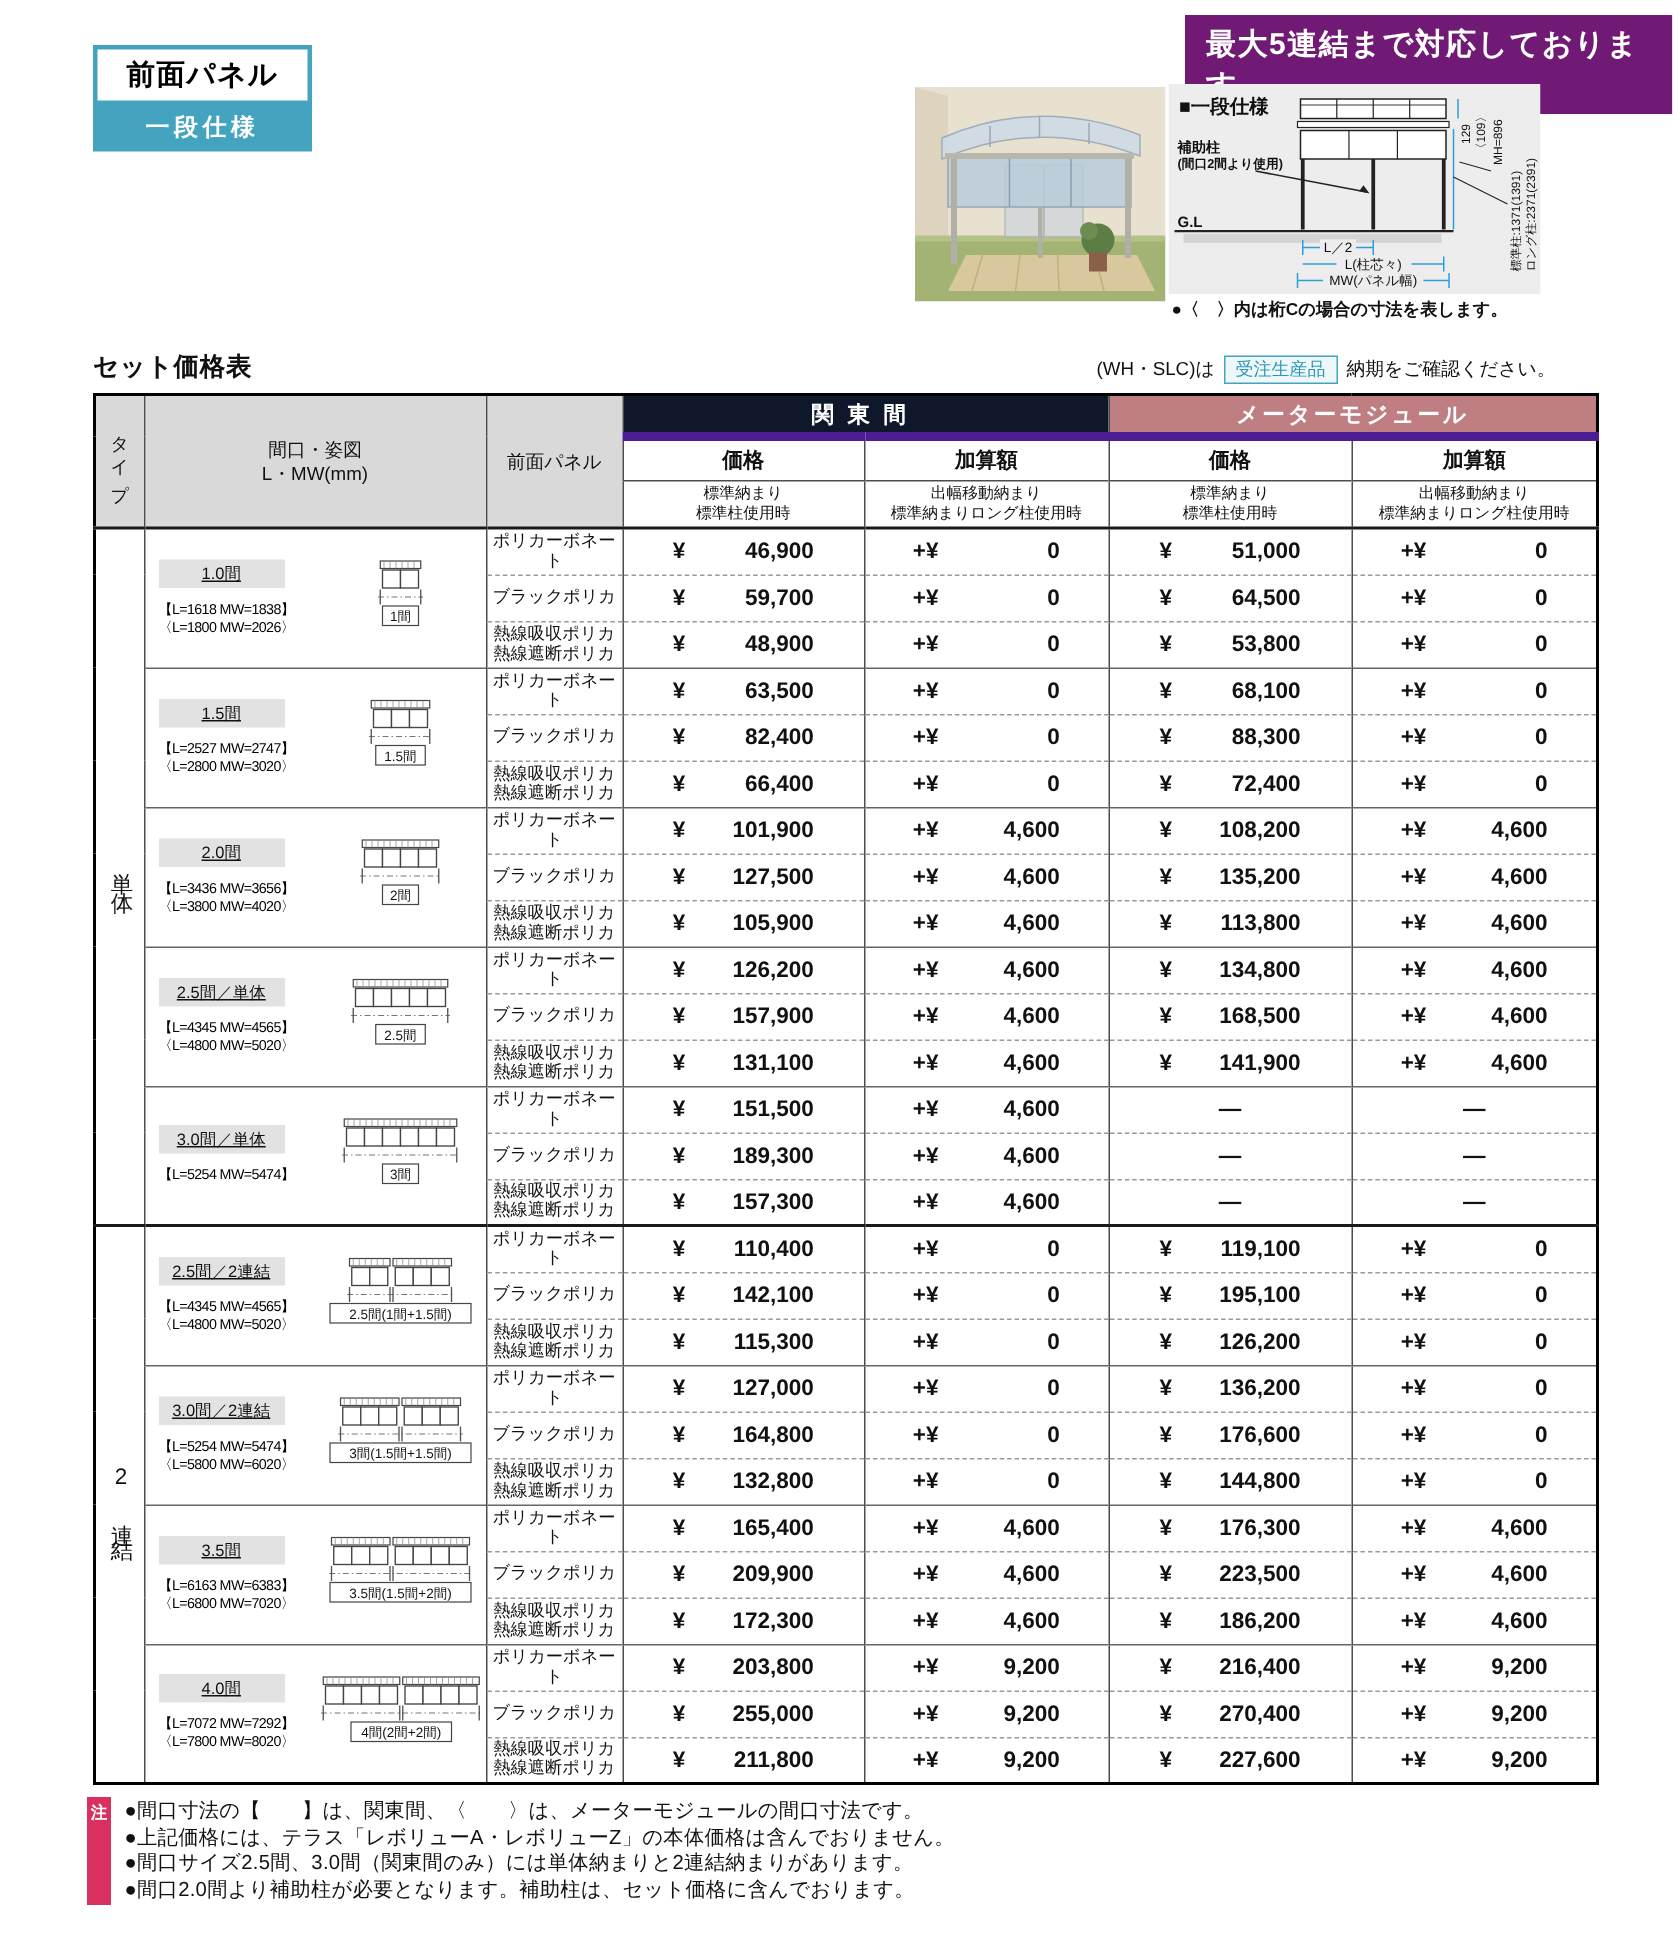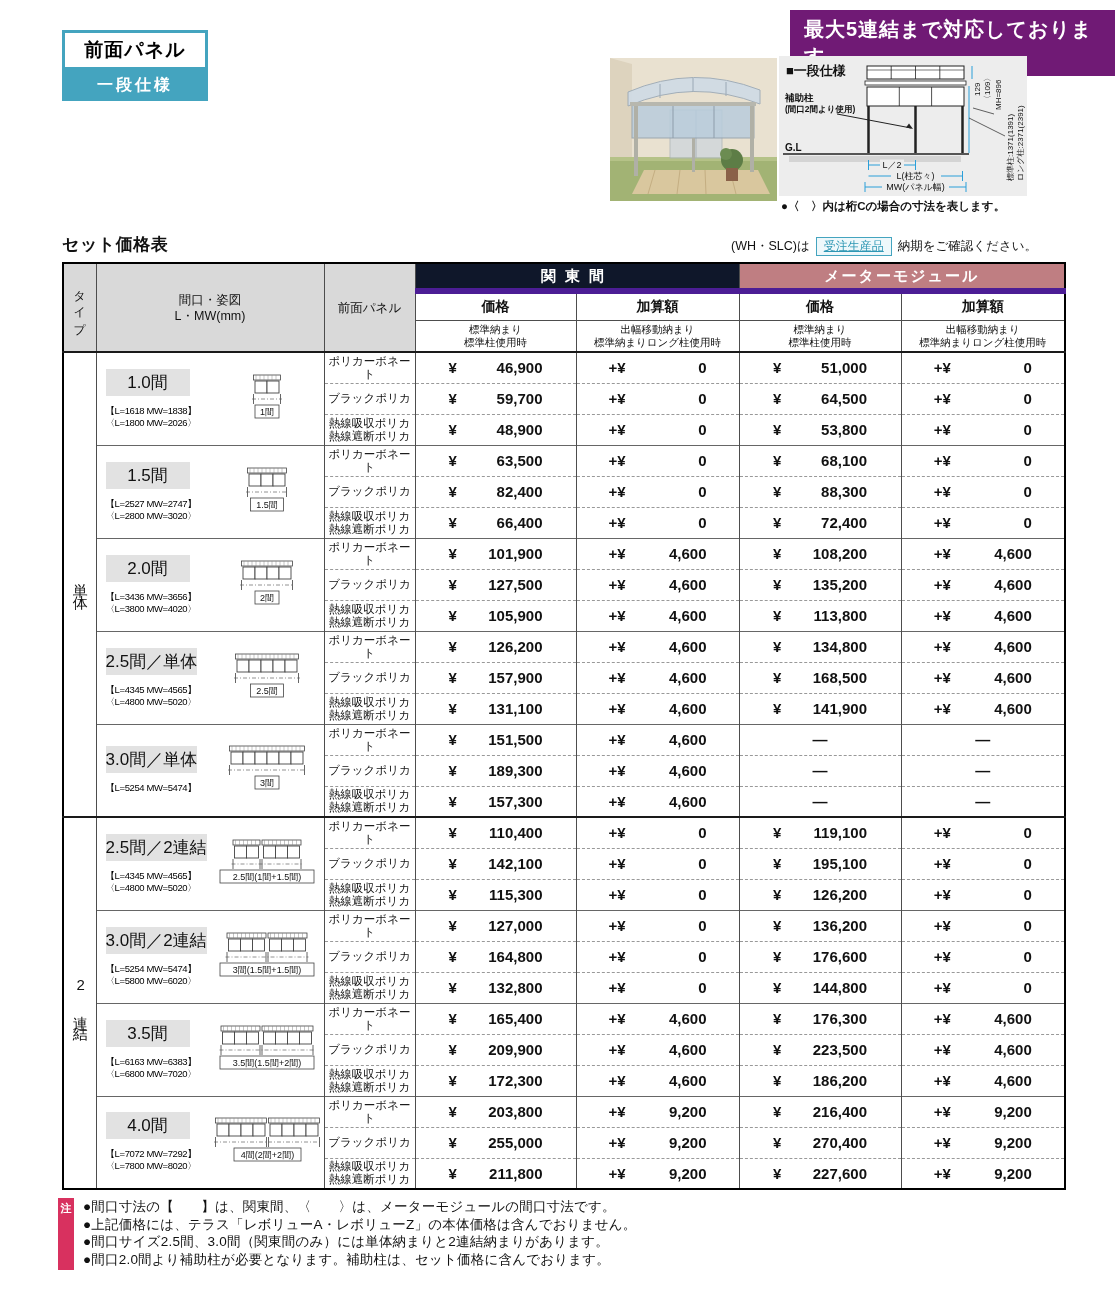--- a/index.html
+++ b/index.html
@@ -18,21 +18,21 @@
           font-size:20px;padding:6px 14px;letter-spacing:1px;}
 
   .photo{position:absolute;left:610px;top:58px;}
   .diagram-box{position:absolute;left:779px;top:56px;}
   .diagram-note{position:absolute;left:781px;top:199px;font-size:11.5px;font-weight:bold;}
 
   .sec-title{position:absolute;left:62px;top:233px;font-size:17px;font-weight:bold;letter-spacing:.5px;}
   .order-note{position:absolute;top:237px;left:622px;width:415px;display:flex;align-items:center;
               justify-content:flex-end;gap:6px;font-size:12.5px;}
   .order-badge{border:1px solid #44a4bf;color:#2f97b4;background:#eef8fb;font-size:12px;
-               padding:0 7px;line-height:17px;text-decoration:underline;}
+               padding:0 7px;line-height:17px;}
 
   
   .table-wrap{position:absolute;left:62px;top:262px;}
   table{border-collapse:collapse;table-layout:fixed;border:2px solid #000;}
   th,td{border-left:1px solid #4d4d4d;padding:0;overflow:hidden;}
   thead th{font-weight:normal;}
   .hrow1{height:28px;}
   .hrow2{height:29px;}
   .hrow3{height:32px;padding-left:28px;}
   .h-type,.h-size,.h-panel{background:#d9d9d9;font-size:12.5px;line-height:16px;text-align:center;}
@@ -46,22 +46,22 @@
   tbody tr{height:31px;}
   tbody td{background:#fff;}
   tr.sstart td{border-top:2px solid #1a1a1a;}
   tr.gstart td{border-top:1px solid #666;}
   tr.inner td{border-top:1px dashed #999;}
   .type-cell{text-align:center;vertical-align:middle;}
   .type-cell .vtext{font-size:15px;letter-spacing:11px;font-weight:normal;}
   .size-cell{vertical-align:middle;padding:2px 2px 2px 9px;}
   .size-flex{display:flex;align-items:center;gap:3px;}
   .size-left{width:104px;flex:0 0 104px;}
-  .size-label{display:inline-block;background:#e2e2e2;font-size:17px;padding:2px 0;white-space:nowrap;
-              text-align:center;min-width:84px;}
+  .size-label{display:inline-block;background:#e2e2e2;font-size:11px;padding:2px 0;white-space:nowrap;
+              text-align:center;min-width:84px;text-decoration:underline;}
   .size-dims{font-size:9.5px;line-height:12px;margin-top:9px;white-space:nowrap;letter-spacing:-0.4px;color:#000;}
   .size-diagram{flex:1;text-align:center;}
   .panel-cell{font-size:11.5px;text-align:center;line-height:13px;}
   .price-cell{text-align:center;font-size:15px;font-weight:bold;}
   .pw{display:inline-flex;justify-content:space-between;width:94px;}
   .aw{display:inline-flex;justify-content:space-between;width:98px;}
   .dash{font-weight:bold;}
 
   
   .notes{position:absolute;left:58px;top:1198px;display:flex;gap:9px;align-items:flex-start;}

